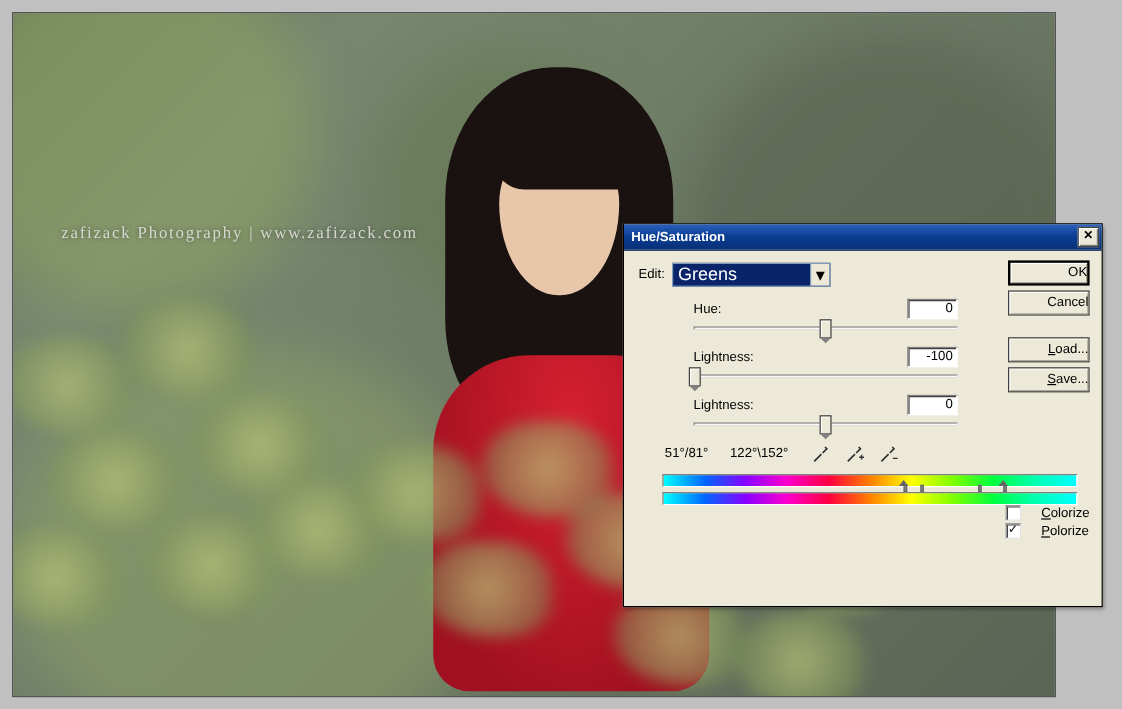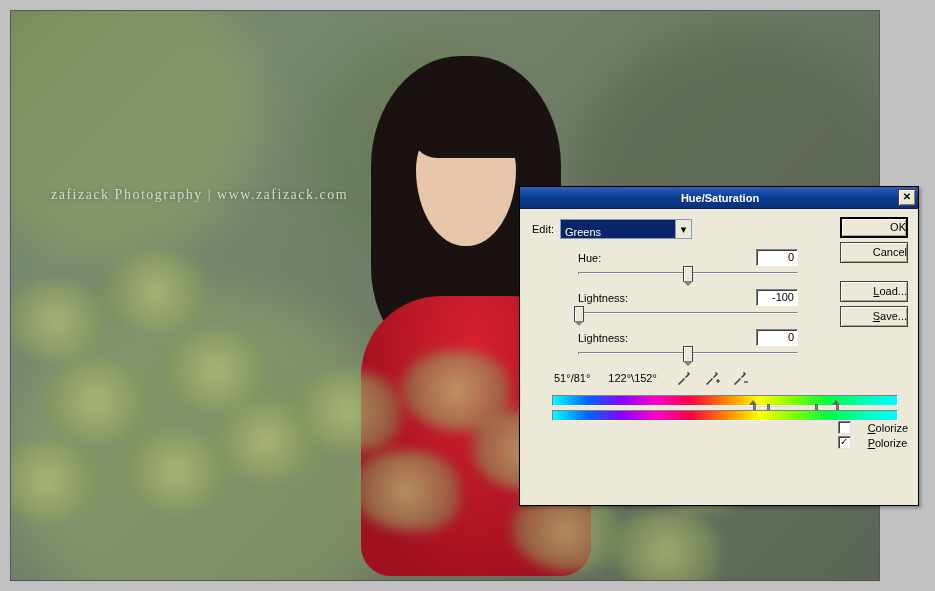--- a/index.html
+++ b/index.html
@@ -120,21 +120,20 @@
     background: #0a246a;
     background: linear-gradient(180deg, #2a5fbd 0%, #0a3d91 50%, #083078 100%);
     color: #fff;
     display: flex;
     align-items: center;
     padding: 0 4px 0 6px;
     font-weight: bold;
     font-size: 11px;
     border-bottom: 1px solid #072050;
     position: relative;
-    justify-content: center;
   }
   .closebtn {
     position: absolute;
     right: 2px;
     top: 2px;
     width: 18px;
     height: 17px;
     background: #ece9d8;
     border: 1px solid #404040;
     box-shadow: inset 1px 1px 0 #fff, inset -1px -1px 0 #808080;
@@ -156,23 +155,23 @@
     gap: 6px;
     margin-bottom: 10px;
   }
   .combo {
     width: 132px;
     height: 20px;
     background: #0a246a;
     color: #fff;
     border: 1px solid #7f9db9;
     display: flex;
-    align-items: flex-end;
-    padding: 0 2px 0 4px;
-    font-size: 11px;
+    align-items: flex-start;
+    padding: 0 2px 12px 4px;
+    font-size: 15px;
     position: relative;
   }
   .combo .caret {
     position: absolute;
     right: 0;
     top: 0;
     width: 16px;
     height: 18px;
     background: #ece9d8;
     border-left: 1px solid #7f9db9;

